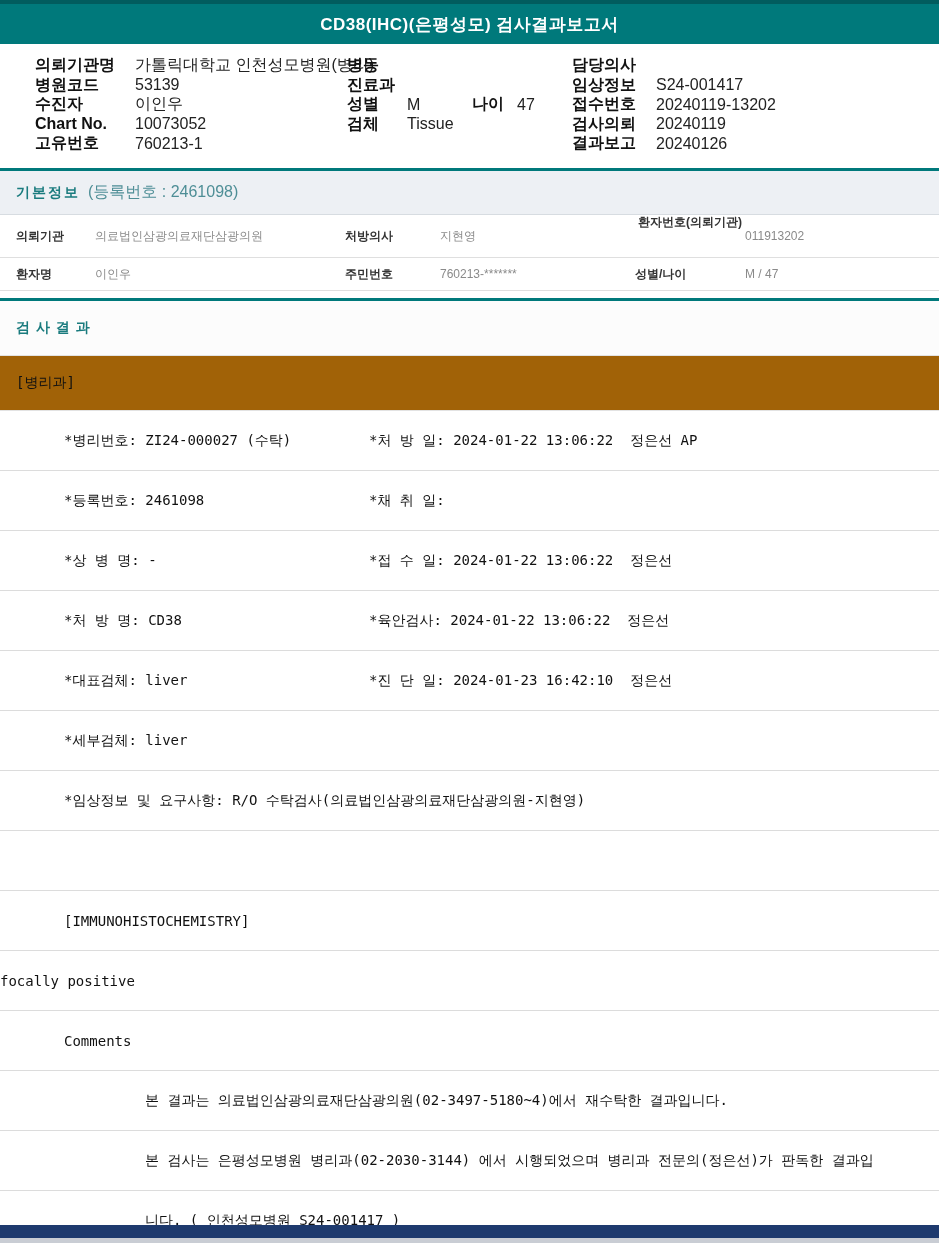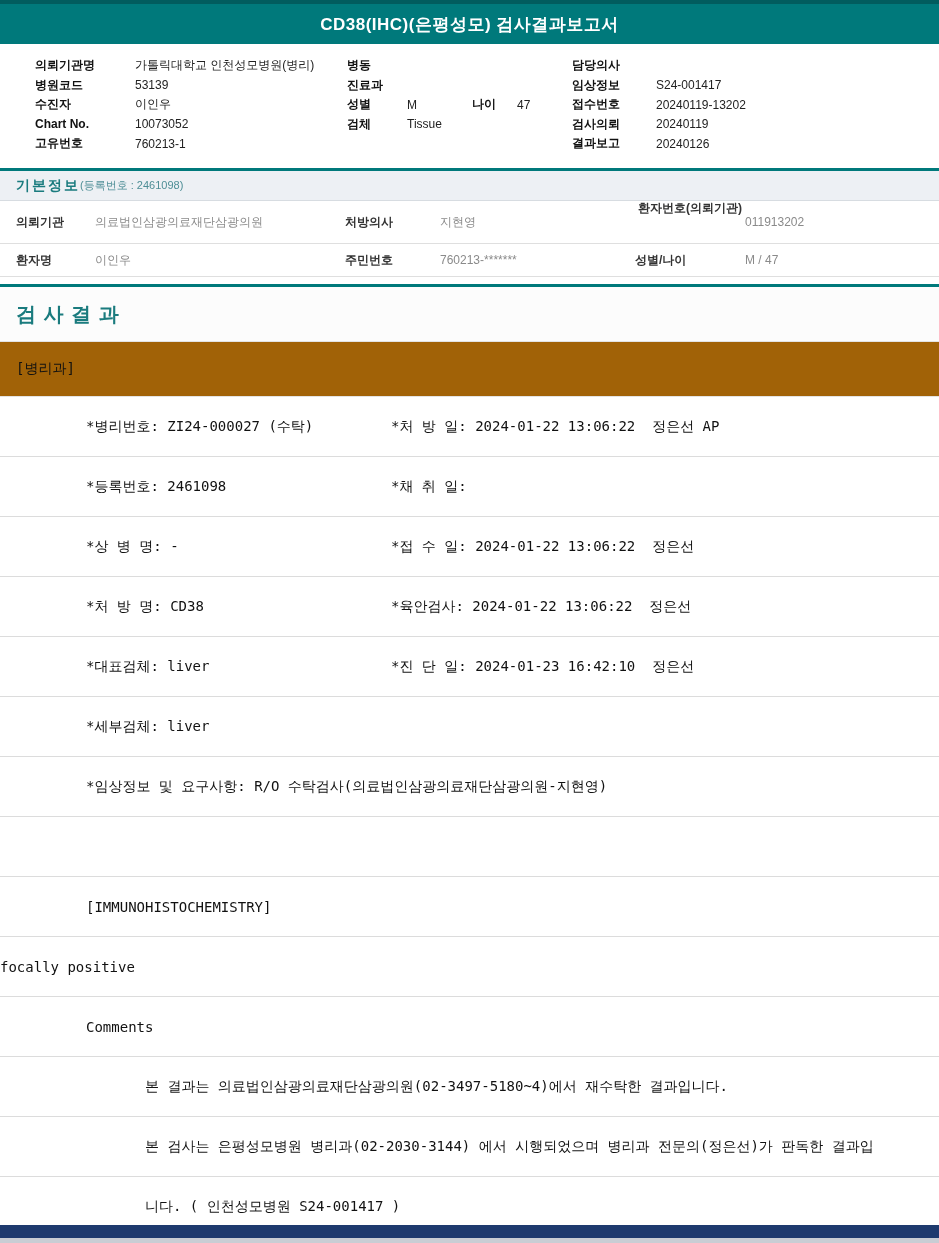--- a/index.html
+++ b/index.html
@@ -11,64 +11,64 @@
   .title-bar{
     height:40px;background:#00797B;color:#fff;display:flex;align-items:center;
     justify-content:center;font-size:17px;font-weight:bold;letter-spacing:0.5px;
   }
   
   .patient-header{position:relative;height:124px;background:#fff;}
   .ph-col{position:absolute;top:12px;}
   .ph-col1{left:35px;}
   .ph-col2{left:347px;}
   .ph-col3{left:572px;}
-  .field-row{height:19.5px;display:flex;align-items:center;font-size:12px;white-space:pre;}
+  .field-row{height:19.5px;display:flex;align-items:center;font-size:16px;white-space:pre;}
   .flabel{font-weight:bold;color:#111;flex:0 0 auto;}
   .ph-col1 .flabel{width:100px;}
   .ph-col2 .flabel{width:60px;}
   .ph-col3 .flabel{width:84px;}
   .fvalue{color:#222;}
   .sex-val{width:65px;flex:0 0 auto;}
   .age-label{width:45px;flex:0 0 auto;font-weight:bold;}
   .teal-line{height:3px;background:#00797B;}
   
   .basic-bar{
-    height:30px;background:#EDF0F4;border-bottom:1px solid #D7DCE1;
+    height:44px;background:#EDF0F4;border-bottom:1px solid #D7DCE1;
     display:flex;align-items:center;padding-left:16px;box-sizing:border-box;
   }
   .basic-title{color:#1A7B7E;font-weight:bold;font-size:14px;letter-spacing:2px;}
-  .basic-sub{color:#4E8E96;font-size:11px;}
+  .basic-sub{color:#4E8E96;font-size:16px;margin-left:8px;}
   .binfo-row{
     display:grid;grid-template-columns:95px 250px 95px 195px 110px 1fr;
     border-bottom:1px solid #DFDFDF;font-size:12px;
   }
   .binfo-row1{height:42px;}
   .binfo-row2{height:32px;}
   .bcell{display:flex;align-items:center;}
   .bcell.first{padding-left:16px;box-sizing:border-box;}
   .blabel{font-weight:bold;color:#333;}
   .bvalue{color:#8A8A8A;}
   .blabel.two-line{flex-direction:row;justify-content:center;align-items:flex-start;line-height:14px;}
   .gap7{height:7px;}
   
   .result-section-bar{
     height:55px;background:#FCFCFC;border-bottom:1px solid #E3E3E3;
     display:flex;align-items:center;padding-left:16px;box-sizing:border-box;
-    color:#1A7B7E;font-weight:bold;font-size:20px;letter-spacing:1px;
+    color:#1A7B7E;font-weight:bold;font-size:14px;letter-spacing:1px;
   }
   .dept-row{
     height:55px;background:#a16207;border-bottom:1px solid #E3E3E3;
     display:flex;align-items:center;padding-left:16px;box-sizing:border-box;
     font-family:"DejaVu Sans Mono", monospace;font-size:14px;color:#111;
   }
   .result-row{
     height:59px;border-bottom:1px solid #DCDCDC;display:flex;align-items:center;
     font-family:"DejaVu Sans Mono", monospace;font-size:14px;color:#111;white-space:pre;
   }
-  .result-left{margin-left:86px;width:305px;flex:0 0 auto;overflow:visible;}
+  .result-left{margin-left:64px;width:305px;flex:0 0 auto;overflow:visible;}
   .result-left.indent{margin-left:145px;width:290px;}
   .result-right{flex:1 1 auto;}
   
   .footer-navy{position:absolute;left:0;right:0;bottom:5px;height:13px;background:#1E3A6E;}
   .footer-strip{position:absolute;left:0;right:0;bottom:0;height:5px;background:#C9CDD4;}
 </style>
 </head>
 <body>
 
 <div class="top-line"></div>

